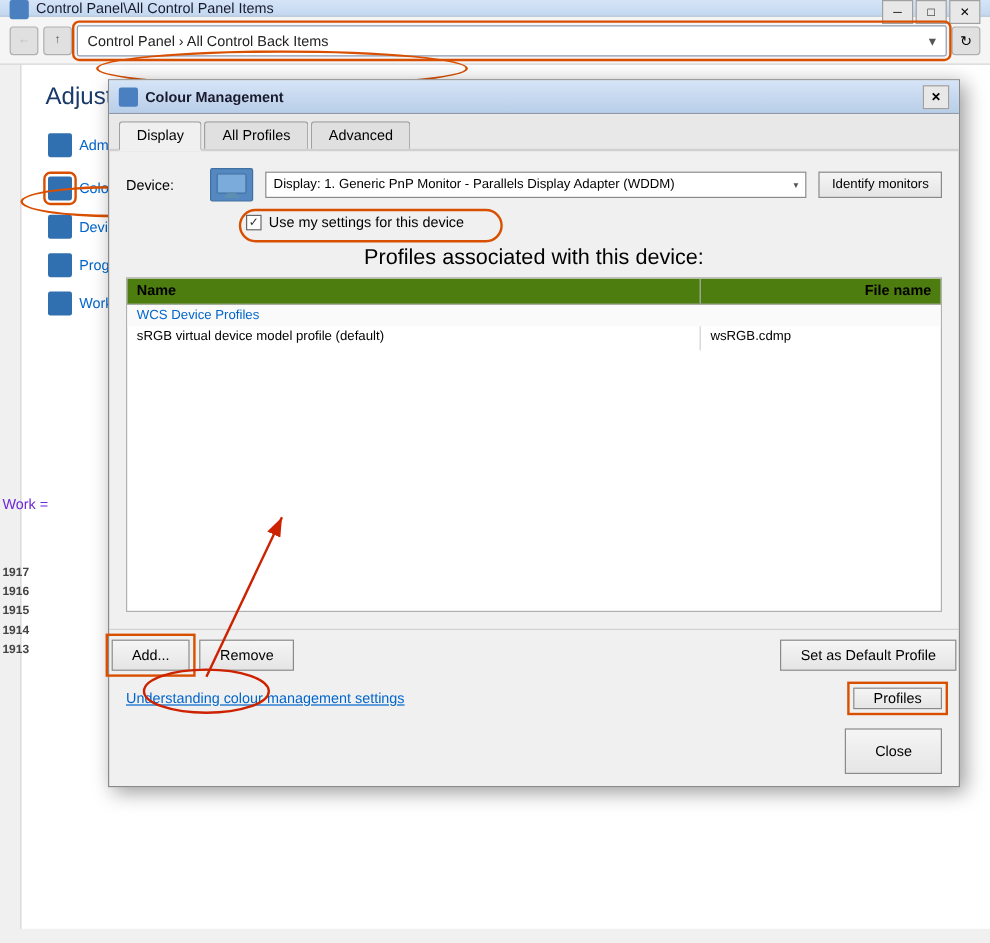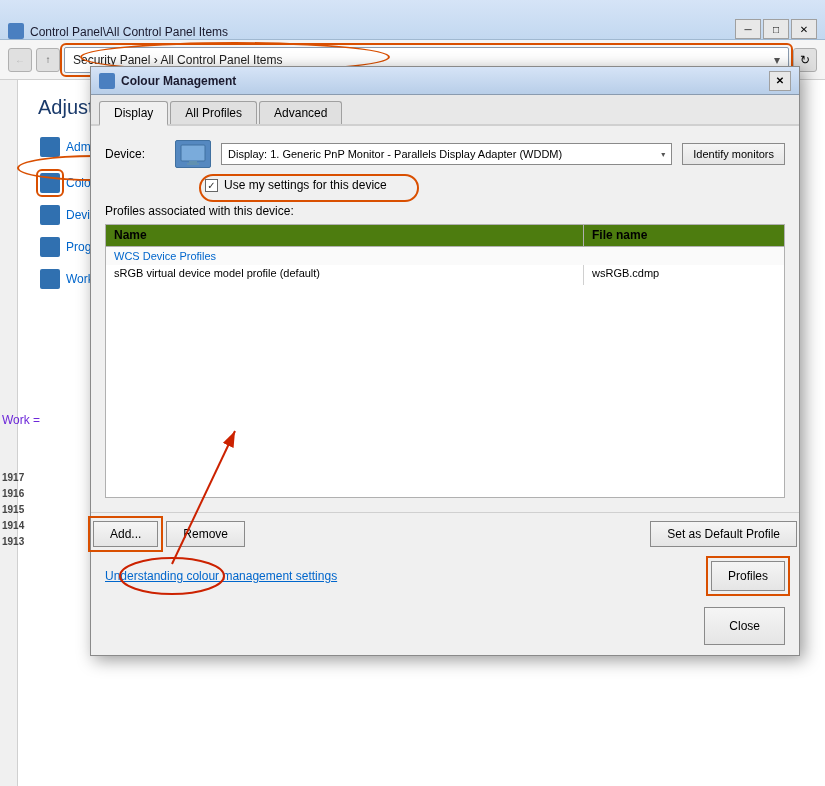--- a/index.html
+++ b/index.html
@@ -17,23 +17,23 @@
     .window-chrome {
       background: #f0f0f0;
       width: 100%;
       height: 786px;
       position: relative;
     }
 
     
     .title-bar {
       background: linear-gradient(to bottom, #d6e4f7, #c2d8f0);
-      height: 40px;
-      display: flex;
-      align-items: flex-end;
+      height: 14px;
+      display: flex;
+      align-items: flex-start;
       padding: 0 8px;
       border-bottom: 1px solid #a0b8d0;
     }
     .title-bar-icon {
       width: 16px;
       height: 16px;
       margin-right: 6px;
       background: #4a7fc0;
       border-radius: 2px;
     }
@@ -339,22 +339,23 @@
       cursor: pointer;
     }
     .checkbox.checked::after {
       content: '✓';
       font-size: 10px;
       color: #333;
     }
     .checkbox-label { font-size: 12px; }
 
     .profiles-section-label {
-      font-size: 12px;
+      font-size: 18px;
       margin-bottom: 6px;
+      text-align: center;
     }
 
     .profiles-table {
       flex: 1;
       border: 1px solid #b0b0b0;
       background: white;
       overflow: hidden;
     }
     .profiles-table-header {
       background: #4d7c0f;
@@ -367,20 +368,21 @@
       padding: 3px 8px;
       font-size: 12px;
       font-weight: bold;
       border-right: 1px solid #b0b0b0;
     }
     .profiles-col-file {
       width: 200px;
       padding: 3px 8px;
       font-size: 12px;
       font-weight: bold;
+      text-align: right;
     }
 
     .profiles-table-body {
       height: calc(100% - 22px);
       overflow-y: auto;
     }
 
     .profiles-group-header {
       color: #0066cc;
       font-size: 11px;
@@ -438,21 +440,21 @@
       align-items: center;
     }
     .understanding-link {
       color: #0066cc;
       font-size: 12px;
       cursor: pointer;
       text-decoration: underline;
     }
     .profiles-btn {
       margin-left: auto;
-      height: 30px;
+      height: 18px;
       padding: 0 16px;
       border: 1px solid #8a8a8a;
       background: linear-gradient(to bottom, #f5f5f5, #e5e5e5);
       cursor: pointer;
       font-size: 12px;
       outline: 2px solid #d94f00;
       outline-offset: 3px;
     }
 
     .dialog-close-row {
@@ -515,21 +517,21 @@
       <button class="title-btn">─</button>
       <button class="title-btn">□</button>
       <button class="title-btn close">✕</button>
     </div>
   </div>
 
   <div class="address-bar-area">
     <button class="nav-btn disabled">←</button>
     <button class="nav-btn">↑</button>
     <div class="address-box">
-      <span class="address-box-text">Security Panel  ›  All Control Panel Items</span>
+      <span class="address-box-text">Control Panel  ›  All Control Back Items</span>
       <span class="address-dropdown">▾</span>
     </div>
     <button class="refresh-btn">↻</button>
   </div>
 
   <div class="main-content">
     <div class="left-sidebar"></div>
     <div class="content-area">
       <div class="page-title">Adjust your computer's settings</div>
 

